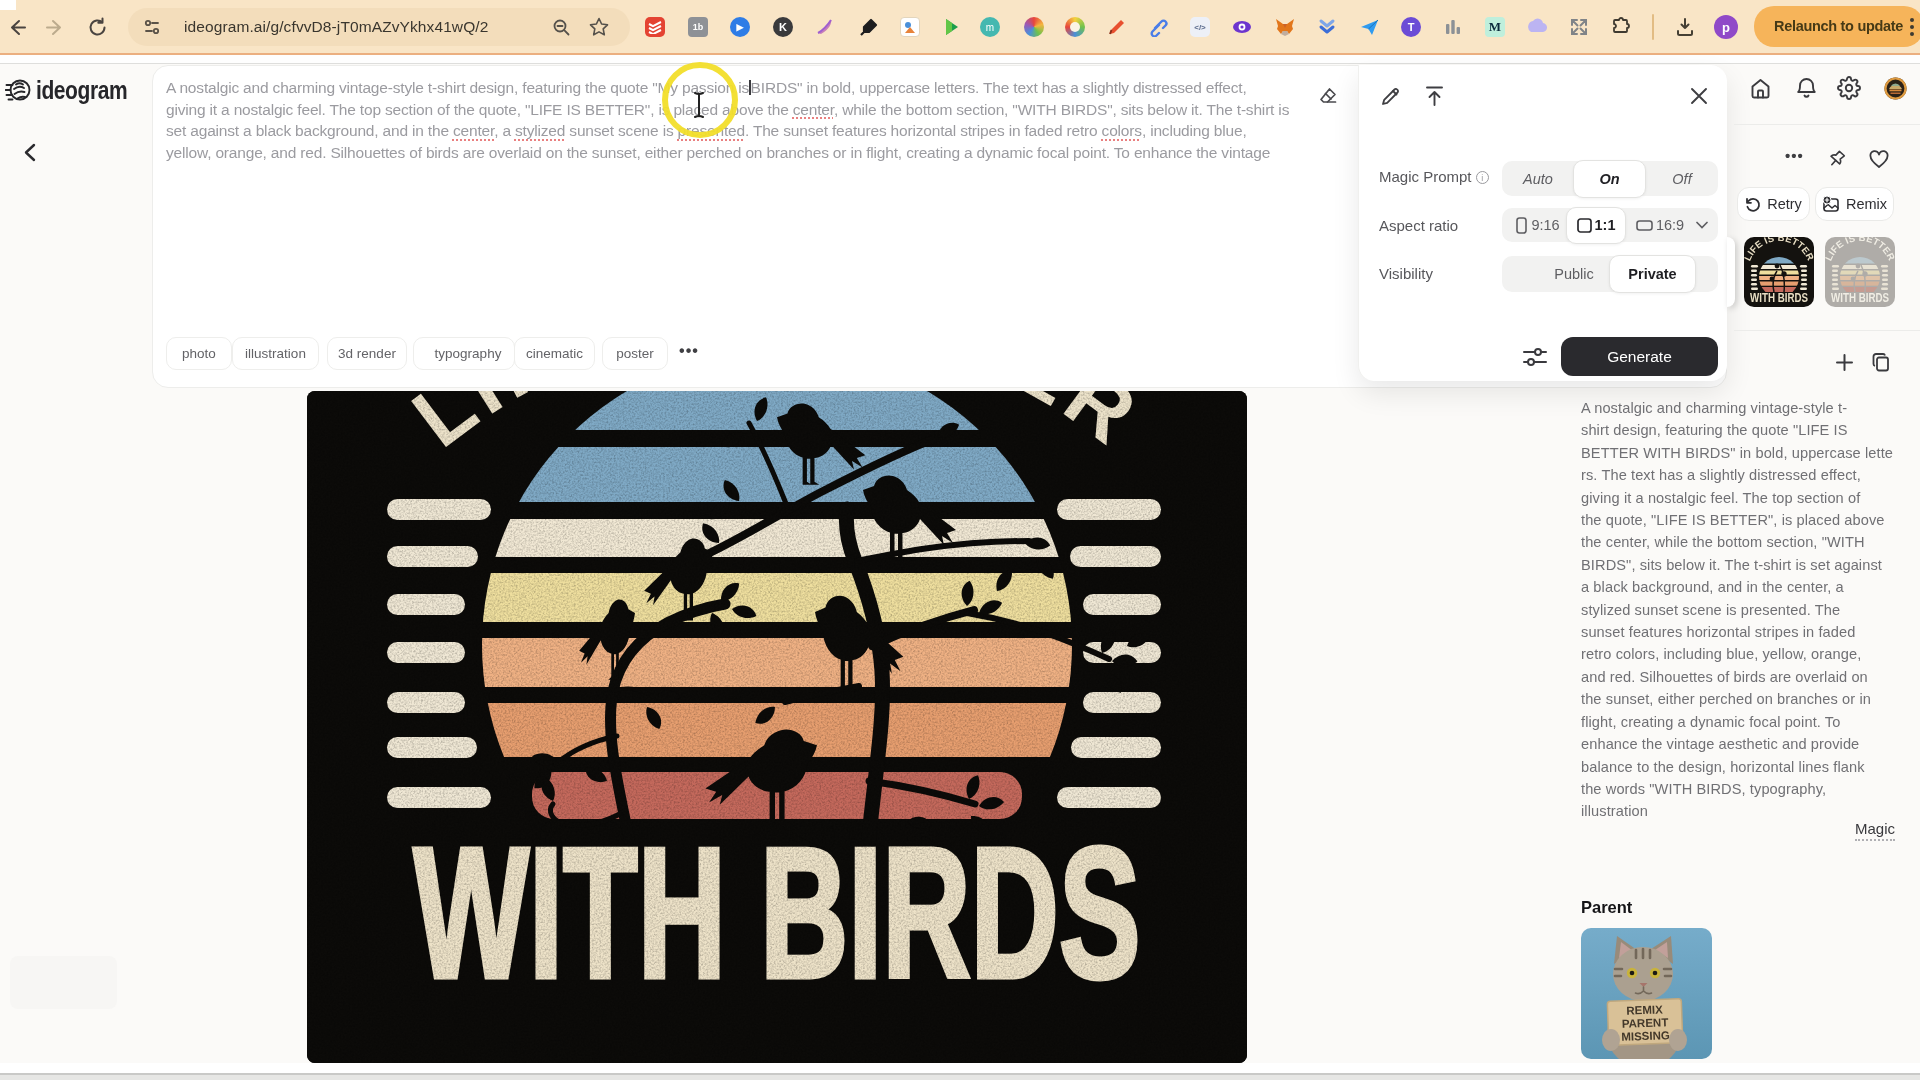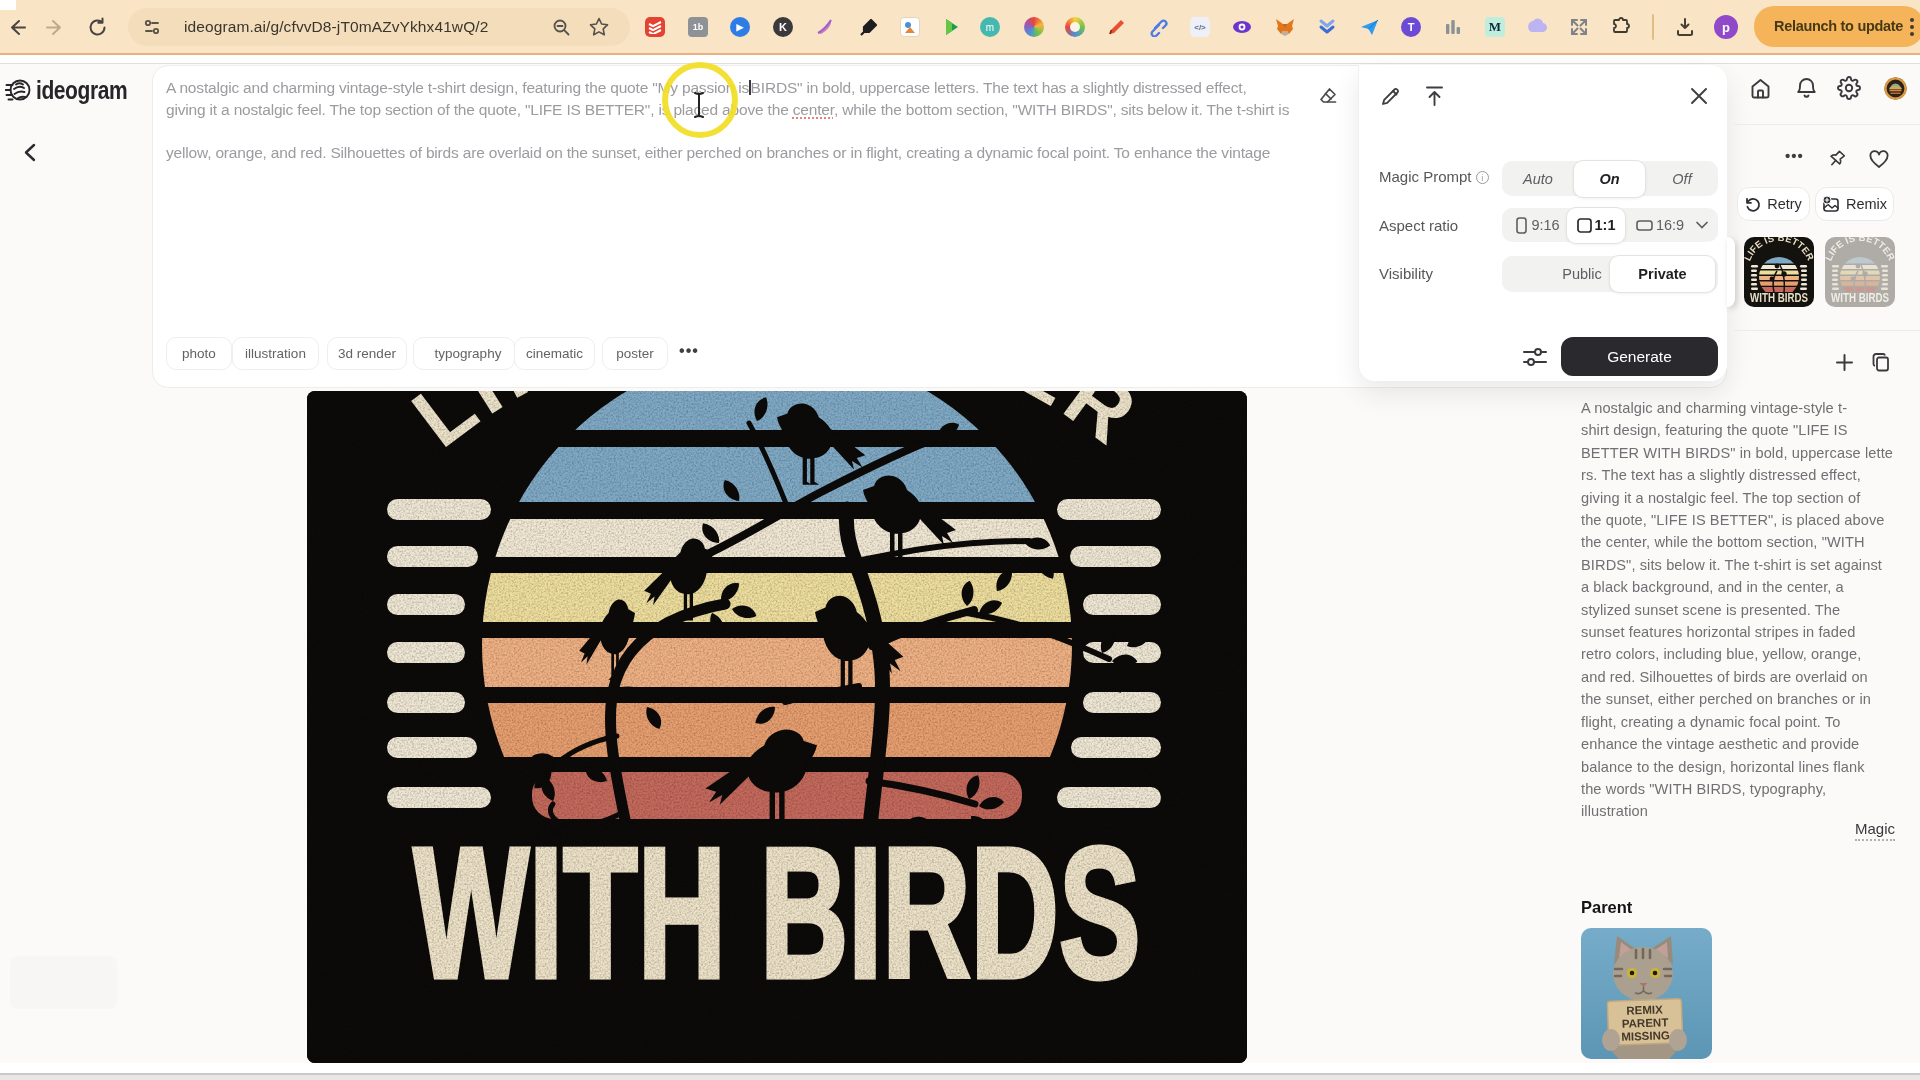--- a/index.html
+++ b/index.html
@@ -221,20 +221,21 @@
     </g>
   </svg>
   <div class="abs" style="left:36px;top:76px;font-size:25px;font-weight:bold;color:#26262A;letter-spacing:-0.5px;transform:scaleX(0.84);transform-origin:left;">ideogram</div>
   <svg class="abs" style="left:21px;top:143px" width="17" height="19" viewBox="0 0 17 19">
       <path d="M13 2 L5 9.5 L13 17" stroke="#2A2A2E" stroke-width="2.4" fill="none" stroke-linecap="round" stroke-linejoin="round"></path>
     </svg>
 
   <div id="card"></div>
   <div class="pline" style="top:79px">A nostalgic and charming vintage-style t-shirt design, featuring the quote "My passion is<span style="display:inline-block;width:1.5px;height:15px;background:#3A3A3E;vertical-align:-2px;"></span>BIRDS" in bold, uppercase letters. The text has a slightly distressed effect,</div>
   <div class="pline" style="top:100.5px">giving it a nostalgic feel. The top section of the quote, "LIFE IS BETTER", is placed above the <span class="wavy">center</span>, while the bottom section, "WITH BIRDS", sits below it. The t-shirt is</div>
+  <div class="pline" style="top:122px">set against a black background, and in the <span class="wavy">center</span>, a <span class="wavy">stylized</span> sunset scene is <span class="wavy">presented</span>. The sunset features horizontal stripes in faded retro <span class="wavy">colors</span>, including blue,</div>
   <div class="pline" style="top:143.5px">yellow, orange, and red. Silhouettes of birds are overlaid on the sunset, either perched on branches or in flight, creating a dynamic focal point. To enhance the vintage</div>
 
   <div class="tag" style="left:166px;width:66px;">photo</div>
   <div class="tag" style="left:232px;width:87px;">illustration</div>
   <div class="tag" style="left:327px;width:80px;">3d render</div>
   <div class="tag" style="left:413px;width:102px;padding-left:8px;">typography</div>
   <div class="tag" style="left:514px;width:81px;">cinematic</div>
   <div class="tag" style="left:602px;width:66px;">poster</div>
   <div class="abs" style="left:674px;top:337px;width:30px;height:33px;color:#3F3F43;font-size:16px;font-weight:bold;line-height:28px;text-align:center;letter-spacing:1px;">•••</div>
 
@@ -281,22 +282,22 @@
       <div class="segtxt" style="left:126px;width:64px;"><svg width="17" height="11" viewBox="0 0 17 11" style="margin-right:3px">
             <rect x="1" y="1" width="15" height="9" rx="2.5" stroke="#5E5E62" stroke-width="1.6" fill="none"></rect>
           </svg>16:9</div>
       <svg style="position:absolute;right:10px;top:13px" width="12" height="8" viewBox="0 0 12 8">
           <path d="M1 1.5 L6 6.5 L11 1.5" stroke="#5E5E62" stroke-width="1.7" fill="none" stroke-linecap="round"></path>
         </svg>
     </div>
 
     <div class="plabel" style="top:200px">Visibility</div>
     <div class="seg" style="top:191px;height:36px;">
-      <div class="segtxt" style="left:8px;width:108px;padding-left:36px;">Public</div>
-      <div class="segtxt segsel" style="left:107px;width:107px;top:-1px;height:38px;">Private</div>
+      <div class="segtxt" style="left:0;width:108px;padding-left:36px;">Public</div>
+      <div class="segtxt segsel" style="left:107px;width:87px;top:-1px;height:38px;">Private</div>
     </div>
 
     <svg class="abs" style="left:161px;top:278px" width="30" height="28" viewBox="0 0 30 28">
         <g stroke="#3A3A3E" stroke-width="2" fill="none" stroke-linecap="round">
           <line x1="4" y1="9" x2="26" y2="9"></line>
           <line x1="4" y1="19" x2="26" y2="19"></line>
           <circle cx="18" cy="9" r="3" fill="#fff"></circle>
           <circle cx="11" cy="19" r="3" fill="#fff"></circle>
         </g>
       </svg>

